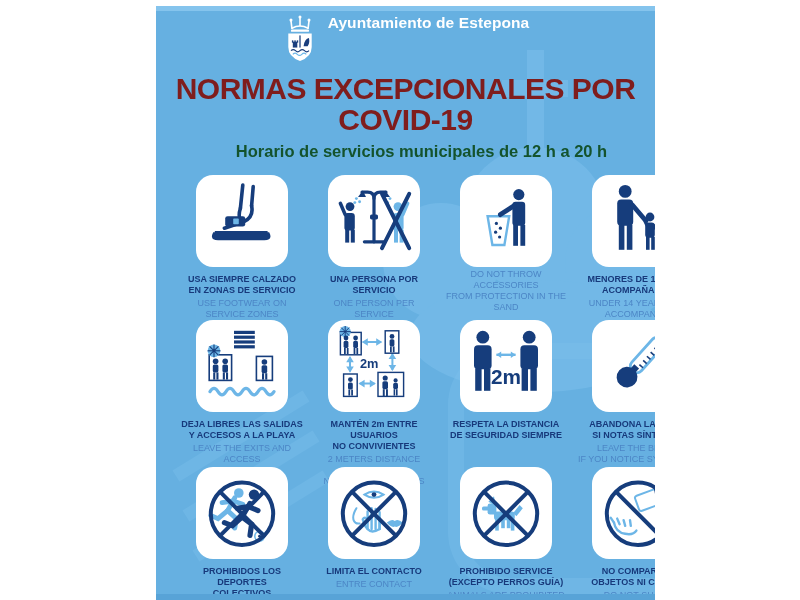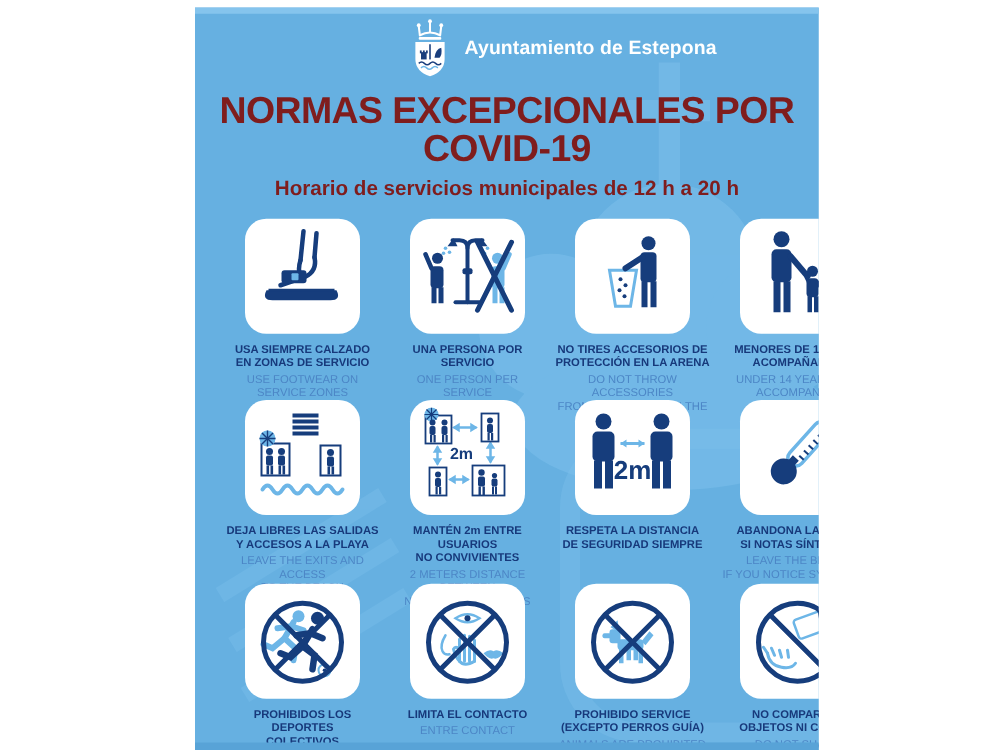--- a/index.html
+++ b/index.html
@@ -10,31 +10,31 @@
   }
   .poster{
     position:absolute;left:156px;top:6px;width:499px;height:594px;
     background:#66B0E1;overflow:hidden;
   }
   .edge-top{position:absolute;top:0;left:0;right:0;height:5px;background:#85C4ED;z-index:5;}
   .edge-bottom{position:absolute;bottom:0;left:0;right:0;height:6px;background:#58A3D7;z-index:5;}
   .watermark{position:absolute;top:0;left:0;width:499px;height:594px;z-index:0;}
   .header{
     position:absolute;top:8px;left:0;width:100%;z-index:2;
-    display:flex;justify-content:center;align-items:center;gap:10px;padding-left:44px;
+    display:flex;justify-content:center;align-items:flex-start;gap:10px;
   }
   .muni{color:#ffffff;font-weight:bold;font-size:15.5px;letter-spacing:0.1px;}
   .title{
     position:absolute;top:68px;left:0;width:100%;z-index:2;
     text-align:center;color:#7f1d1d;font-weight:bold;font-size:30px;
     line-height:1.03;white-space:pre-line;letter-spacing:-0.5px;
   }
   .subtitle{
     position:absolute;top:136px;left:0;width:100%;z-index:2;
-    text-align:center;color:#7f1d1d;font-weight:bold;font-size:16.5px;
+    text-align:center;color:#14532d;font-weight:bold;font-size:16.5px;padding-left:16px;
   }
   .grid{
     position:absolute;top:169px;left:20px;width:459px;z-index:2;
     display:grid;grid-template-columns:repeat(4,1fr);
     grid-template-rows:145px 147px auto;
   }
   .cell{display:flex;flex-direction:column;align-items:center;position:relative;}
   .tile{
     width:92px;height:92px;background:#ffffff;border-radius:17px;
     display:flex;align-items:center;justify-content:center;flex:0 0 auto;
@@ -194,22 +194,20 @@
             <circle cx="37" cy="64" r="2"></circle>
               <circle cx="42" cy="70" r="2"></circle>
           </g>
           <circle class="nf" cx="66" cy="17" r="7"></circle>
           <rect class="nf" x="58" y="26" width="16" height="30" rx="4"></rect>
           <path class="ns" stroke-width="6" stroke-linecap="round" d="M60,31 L43,42"></path>
           <rect class="nf" x="59" y="55" width="6" height="26"></rect>
           <rect class="nf" x="68" y="55" width="6" height="26"></rect>
         </svg>
       </div>
-      <div class="cap-es">NO TIRES ACCESORIOS DE
-PROTECCIÓN EN LA ARENA</div>
       <div class="cap-en">DO NOT THROW ACCESSORIES
 FROM PROTECTION IN THE SAND</div>
     </div>
 
     <div class="cell">
       <div class="tile">
         <svg viewBox="0 0 100 100">
           <circle class="nf" cx="34" cy="13" r="8"></circle>
           <rect class="nf" x="24" y="23" width="20" height="33" rx="5"></rect>
           <path class="ns" stroke-width="6" stroke-linecap="round" d="M43,30 L60,50"></path>

